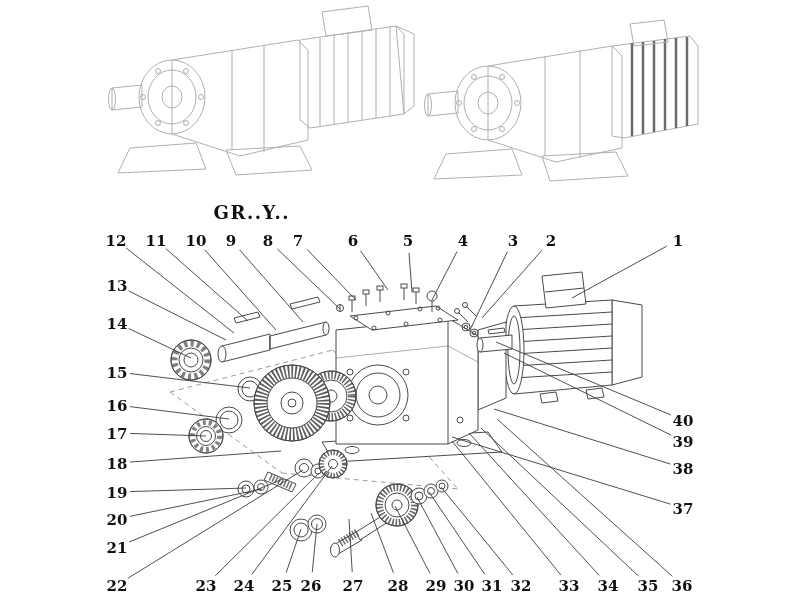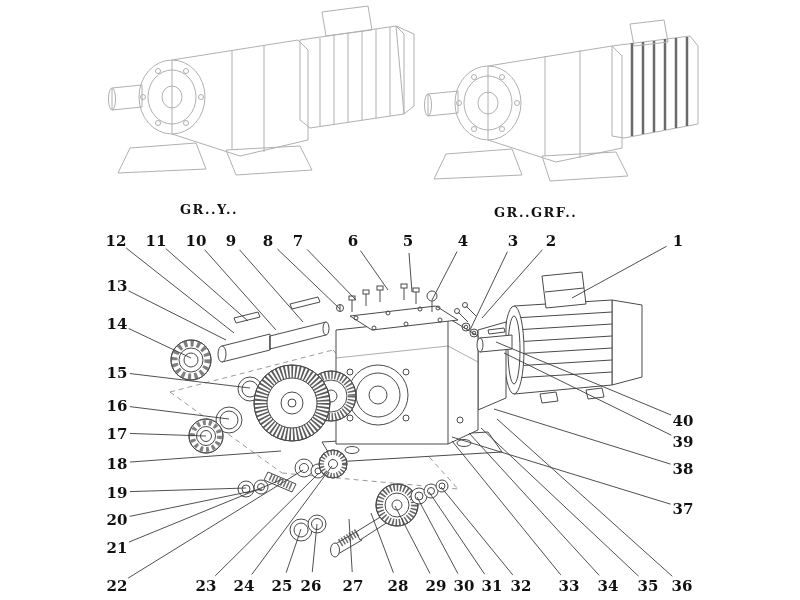--- a/index.html
+++ b/index.html
@@ -3,21 +3,21 @@
 <meta charset="utf-8">
 <style>
   html,body { margin:0; padding:0; background:#fff; }
   #stage {
     position:relative; width:800px; height:600px; background:#fff; overflow:hidden;
     font-family:"DejaVu Serif", serif;
   }
   #diagram-svg { position:absolute; left:0; top:0; }
   .title {
     position:absolute; font-family:"DejaVu Serif", serif; font-weight:bold;
-    font-size:13px; letter-spacing:1.5px; color:#101010; text-align:left;
+    font-size:18px; letter-spacing:1.5px; color:#101010; text-align:right;
   }
   #title-left  { left:180px; top:202px; width:110px; }
   #title-right { left:494px; top:205px; width:130px; }
   .leader  { stroke:#3c3c3c; stroke-width:0.9; fill:none; }
   .callout {
     font-family:"DejaVu Serif", serif; font-size:15px; font-weight:600;
     fill:#111; text-anchor:middle;
   }
 </style>
 </head>
@@ -351,15 +351,14 @@
         <line x1="670.5905925526549" y1="464.1261638127335" x2="494" y2="409" class="leader"></line>
         <text x="683" y="473.5" class="callout">38</text>
         <line x1="671.3336043168092" y1="435.26456525072183" x2="504" y2="353" class="leader"></line>
         <text x="683" y="446.5" class="callout">39</text>
         <line x1="671.0018991182778" y1="414.9954445520089" x2="496" y2="342" class="leader"></line>
         <text x="683" y="425.5" class="callout">40</text>
       </g>
 </svg>
 
 <div class="title" id="title-left">GR..Y..</div>
-<div class="title" id="title-right">GR..GRF..</div>
 
 </div>
 
 </body></html>

